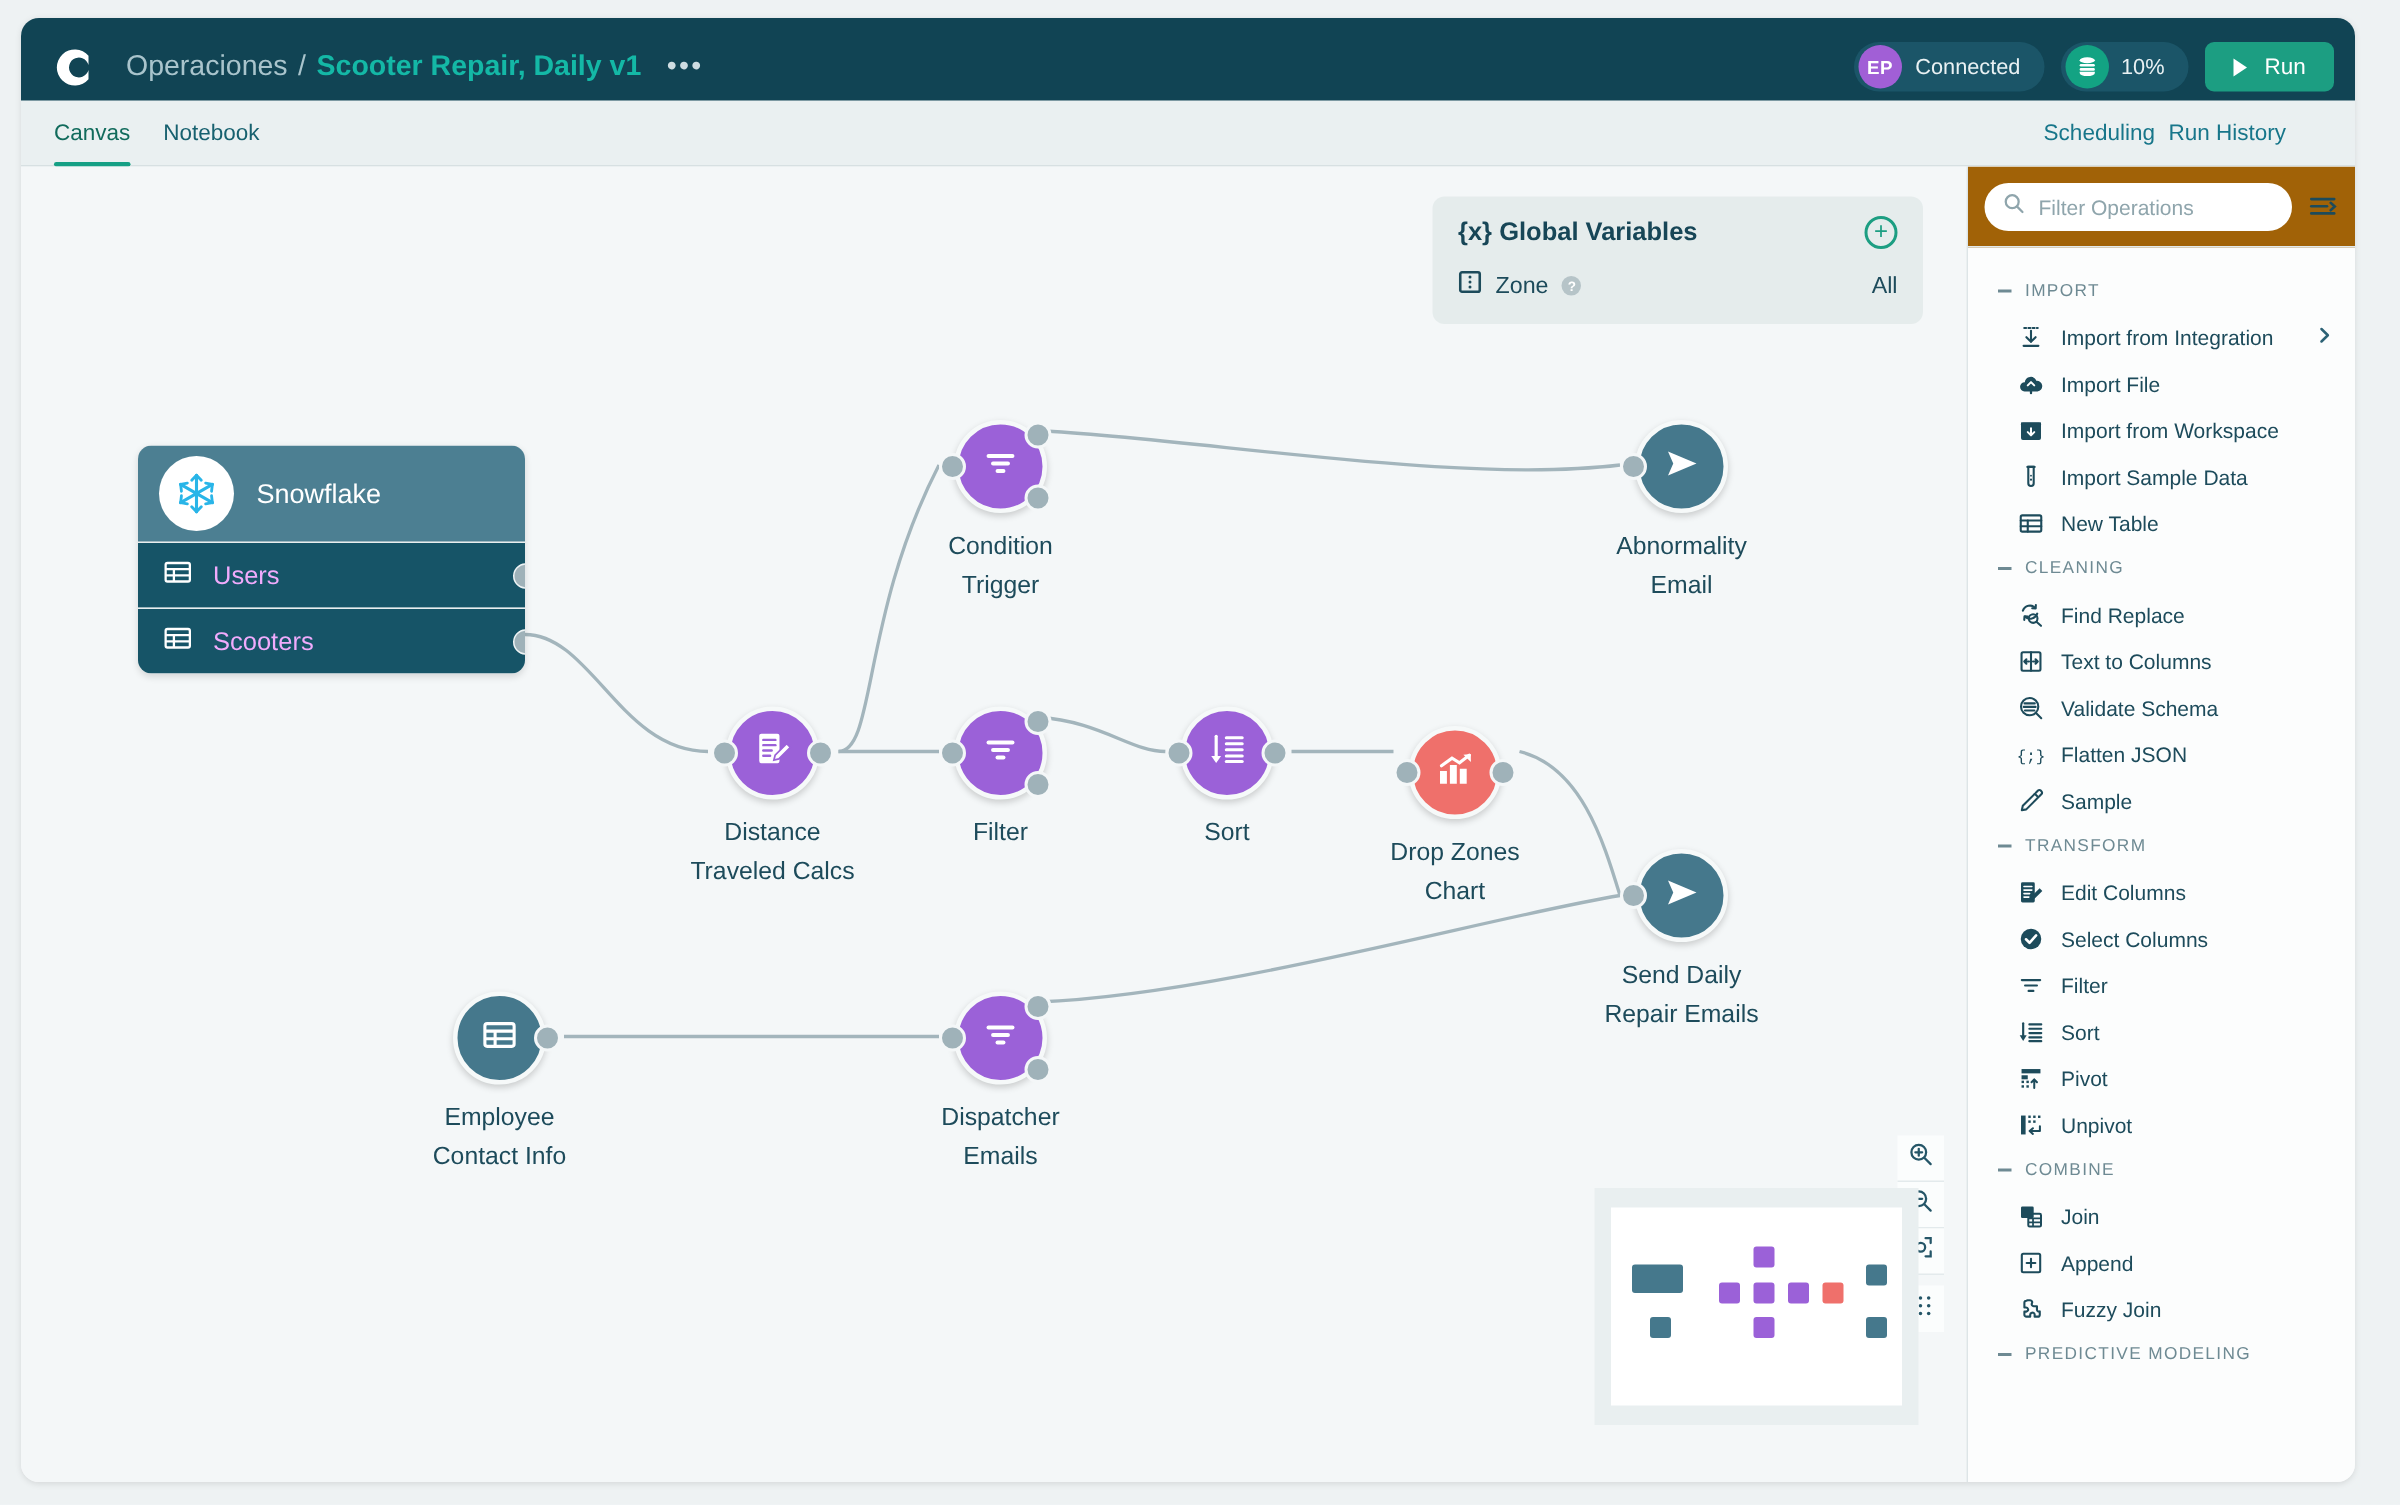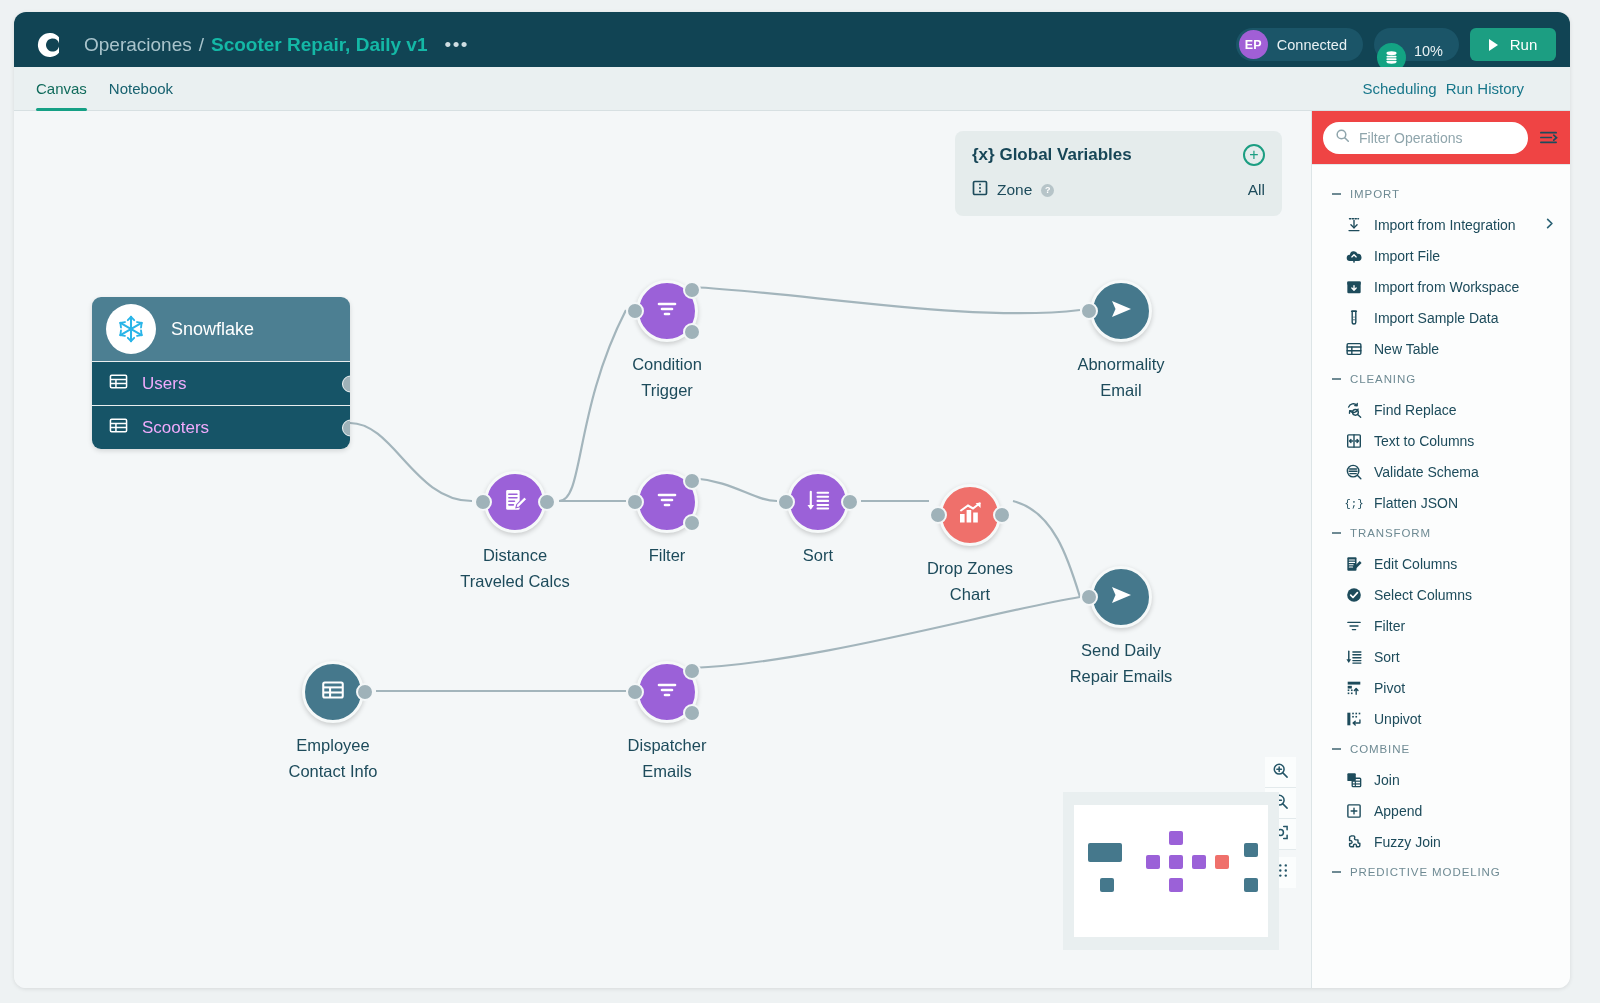--- a/index.html
+++ b/index.html
@@ -57,22 +57,22 @@
   .avatar {
     width:29px; height:29px; border-radius:50%;
     background:#a15fd6;
     color:#fff; font-size:12.5px; font-weight:700;
     display:flex; align-items:center; justify-content:center;
     letter-spacing:.3px;
   }
   .pill-text { color:#e9f1f3; font-size:14.5px; }
   .pill-db {
     height:33px; border-radius:17px; background:#1b5568;
-    display:flex; gap:8px;
-    padding: 15px 16px 0 3px;
+    display:flex; align-items:center; gap:8px;
+    padding: 0 16px 0 3px;
   }
   .db-badge {
     width:29px; height:29px; border-radius:50%;
     background:#13a383;
     display:flex; align-items:center; justify-content:center;
   }
   .run-btn {
     height:33px; min-width:86px; border-radius:6px;
     background:#1c9e82; color:#fff;
     display:flex; align-items:center; justify-content:center; gap:12px;
@@ -231,21 +231,21 @@
 
   
   .panel {
     position:absolute; right:0; top:99px;
     width:259px; height:877px;
     background:#fcfdfd;
     border-left:1px solid #dde5e7;
     overflow:hidden;
   }
   .panel-search {
-    height:54px; background:#ef4444;
+    height:54px; background:#a16207;
     display:flex; align-items:center; gap:9px;
     padding: 0 11px;
     border-bottom:1px solid #e2e9eb;
   }
   .search-box {
     flex:1; height:32px; background:#fff; border-radius:16px;
     display:flex; align-items:center; gap:9px;
     padding: 0 12px;
   }
   .search-input {
@@ -765,20 +765,29 @@
           <span>Validate Schema</span>
         </div>
         <div class="op-item">
           <span class="op-icon">
             <svg width="20" height="18" viewBox="0 0 22 20">
               <text x="11" y="15" font-family="Liberation Mono, monospace" font-size="13" fill="#1d4b5b" text-anchor="middle">{;}</text>
             </svg>
           </span>
           <span>Flatten JSON</span>
         </div>
+        <div class="op-item">
+          <span class="op-icon">
+            <svg width="18" height="18" viewBox="0 0 20 20" fill="none" stroke="#1d4b5b" stroke-width="1.55" stroke-linecap="round" stroke-linejoin="round">
+              <path d="M3.2 16.8 L3.9 13.6 L12.8 4.7 l2.6 2.6 L6.5 16.2 Z"></path>
+              <path d="M13.6 3.9 L15.2 2.3 a1.4 1.4 0 0 1 2 0 l0.6 0.6 a1.4 1.4 0 0 1 0 2 L16.2 6.5"></path>
+            </svg>
+          </span>
+          <span>Sample</span>
+        </div>
         <div class="group-head">
           <span class="minus"></span>
           <span>TRANSFORM</span>
         </div>
         <div class="op-item">
           <span class="op-icon">
             <svg width="18" height="18" viewBox="0 0 20 20">
               <rect x="2.6" y="2.4" width="10.2" height="15" rx="1.1" fill="#1d4b5b"></rect>
               <g stroke="#fff" stroke-width="1.2" stroke-linecap="round">
                 <line x1="4.8" y1="5.6" x2="10.6" y2="5.6"></line>

